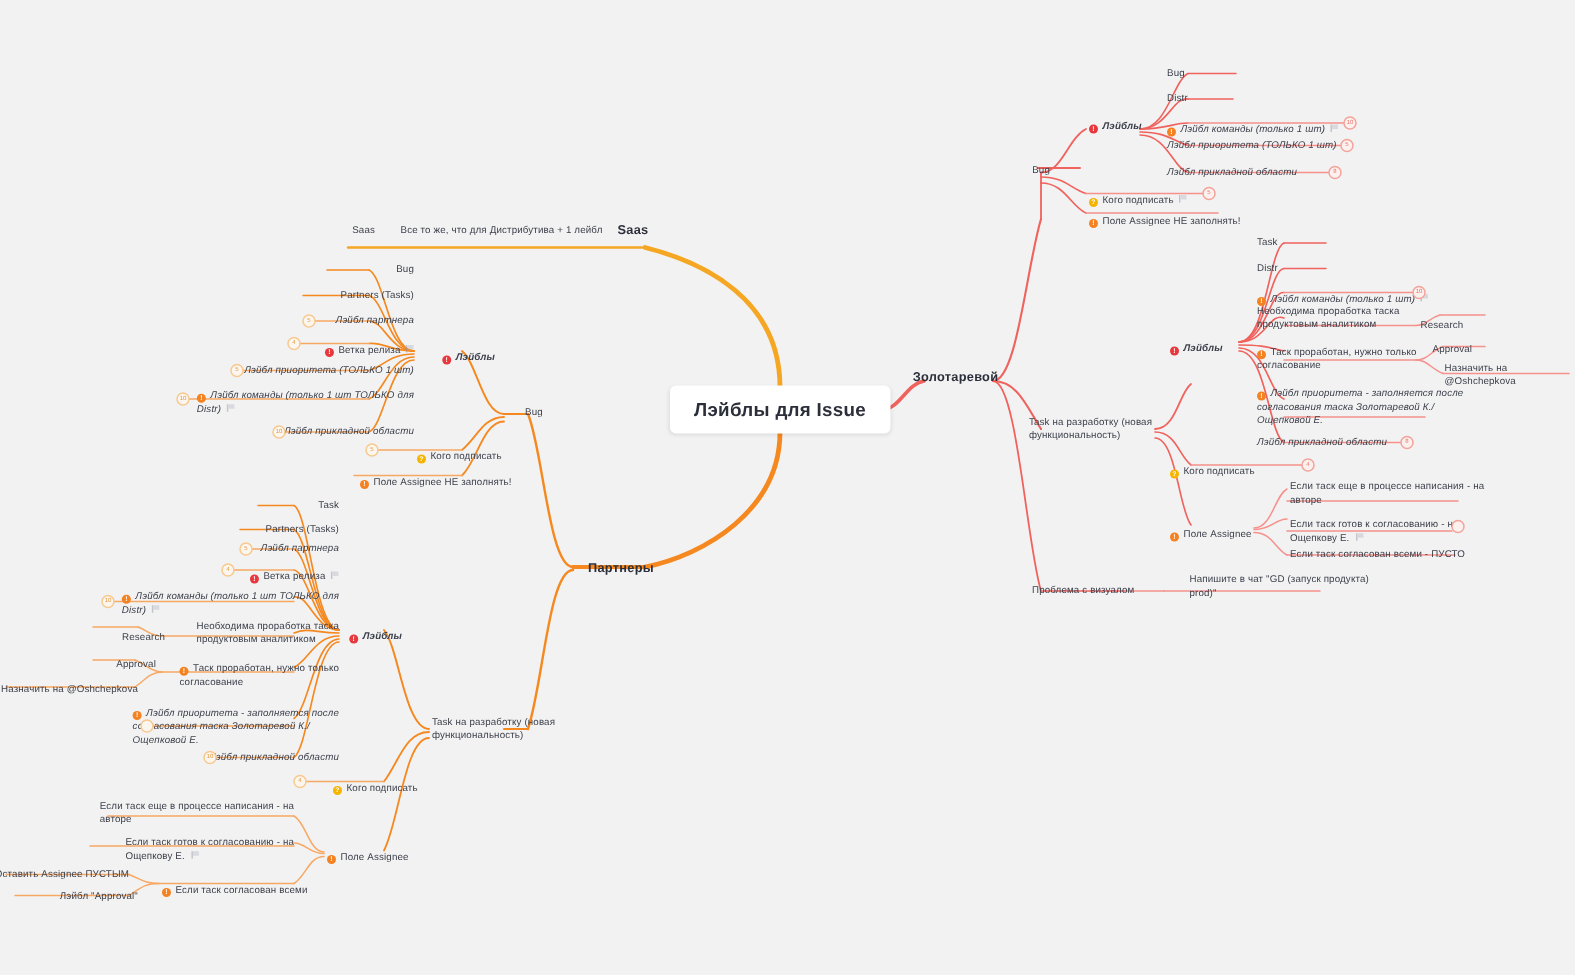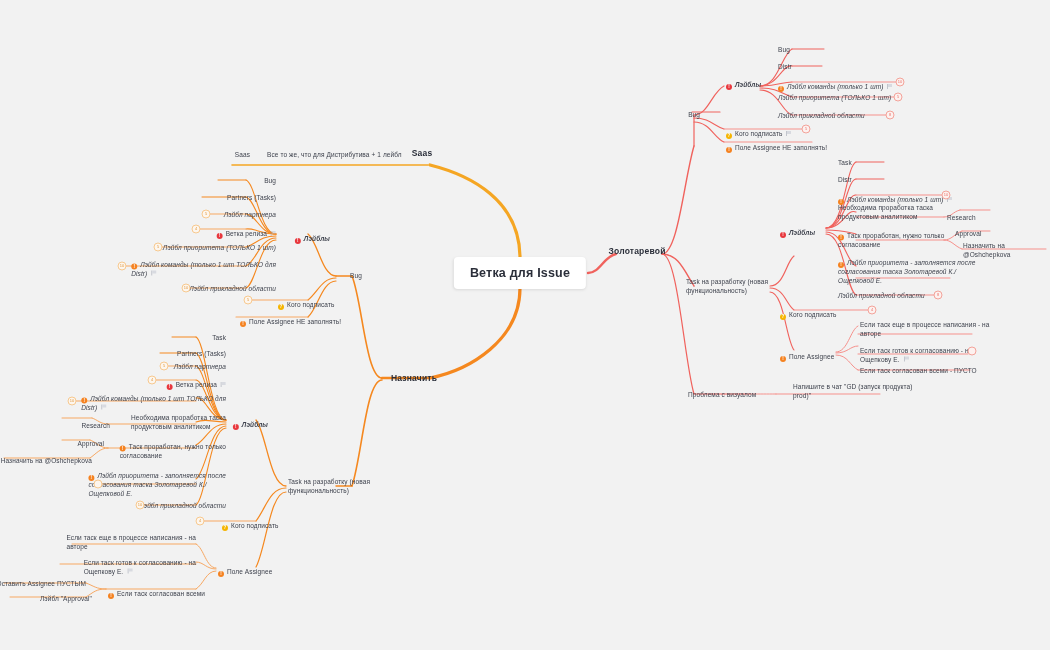--- a/index.html
+++ b/index.html
@@ -233,24 +233,24 @@
       <path d="M196 564 L 60 564" stroke="#f7a863" stroke-width="1"></path>
       <path d="M196 589 L 106 589" stroke="#f7a863" stroke-width="1"></path>
 
       <path d="M106 589 C 96 589, 94 586, 86 583" stroke="#f7a863" stroke-width="1"></path>
       <path d="M106 589 C 96 589, 94 592, 86 597" stroke="#f7a863" stroke-width="1"></path>
       <path d="M86 583 L 4 583" stroke="#f7a863" stroke-width="1"></path>
       <path d="M86 597 L 10 597" stroke="#f7a863" stroke-width="1"></path>
     </g>
   </svg>
 
-  <div class="central" style="left:520px;top:273px">Ветка для Issue</div>
+  <div class="central" style="left:520px;top:273px">Лэйблы для Issue</div>
 
   <div class="mainlabel amber" style="left:422px;top:153px">Saas</div>
-  <div class="mainlabel amber" style="left:414px;top:378px">Назначить</div>
+  <div class="mainlabel amber" style="left:414px;top:378px">Партнеры</div>
   <div class="mainlabel red" style="left:637px;top:251px">Золотаревой</div>
 
   <div class="node l" style="left:250px;top:154px">Saas</div>
   <div class="node r" style="left:267px;top:154px">Все то же, что для Дистрибутива + 1 лейбл</div>
 
   <div class="node l" style="left:700px;top:114px">Bug</div>
 
   <div class="node r" style="left:726px;top:80px">
     <span class="badge red">!</span><span class="bold" style="font-style:italic">Лэйблы</span>
   </div>

